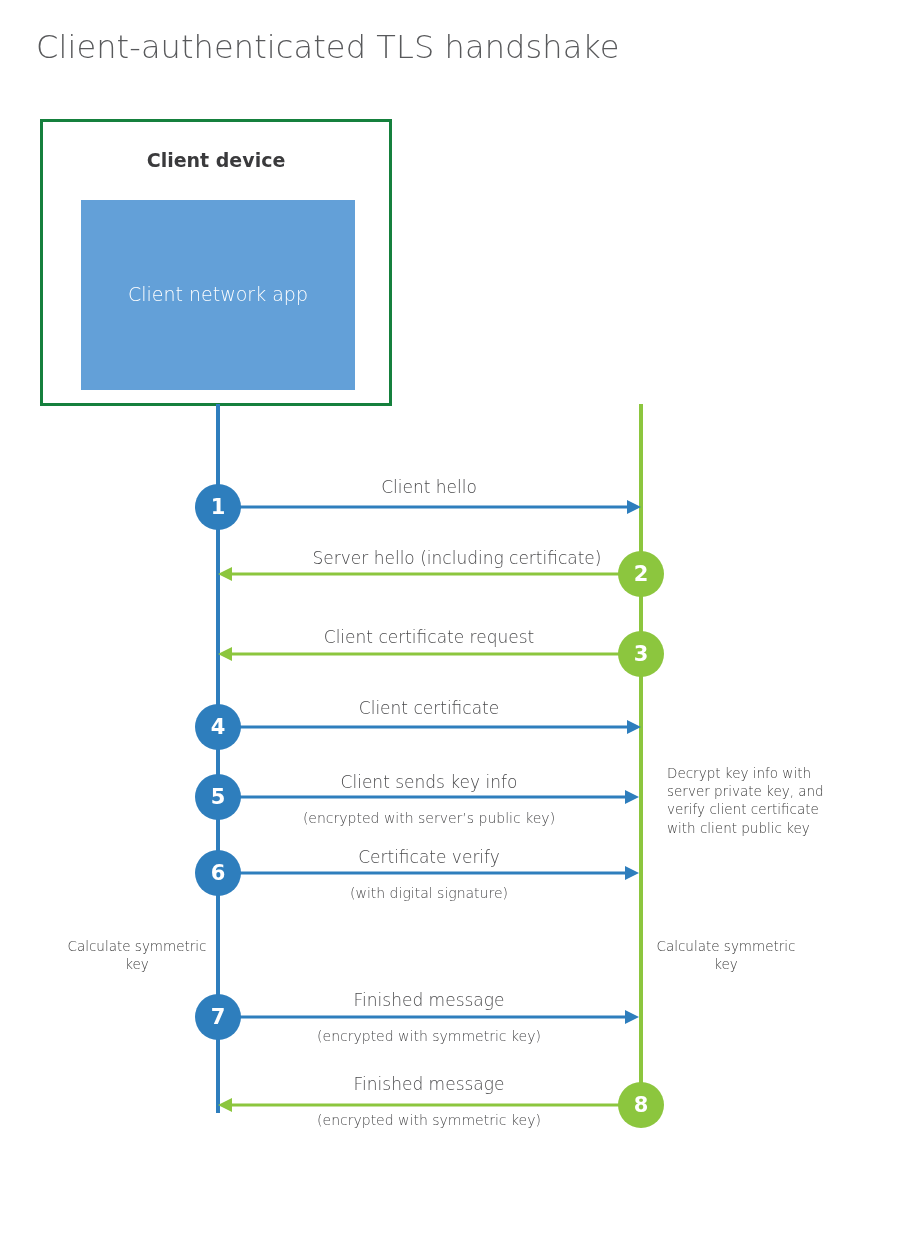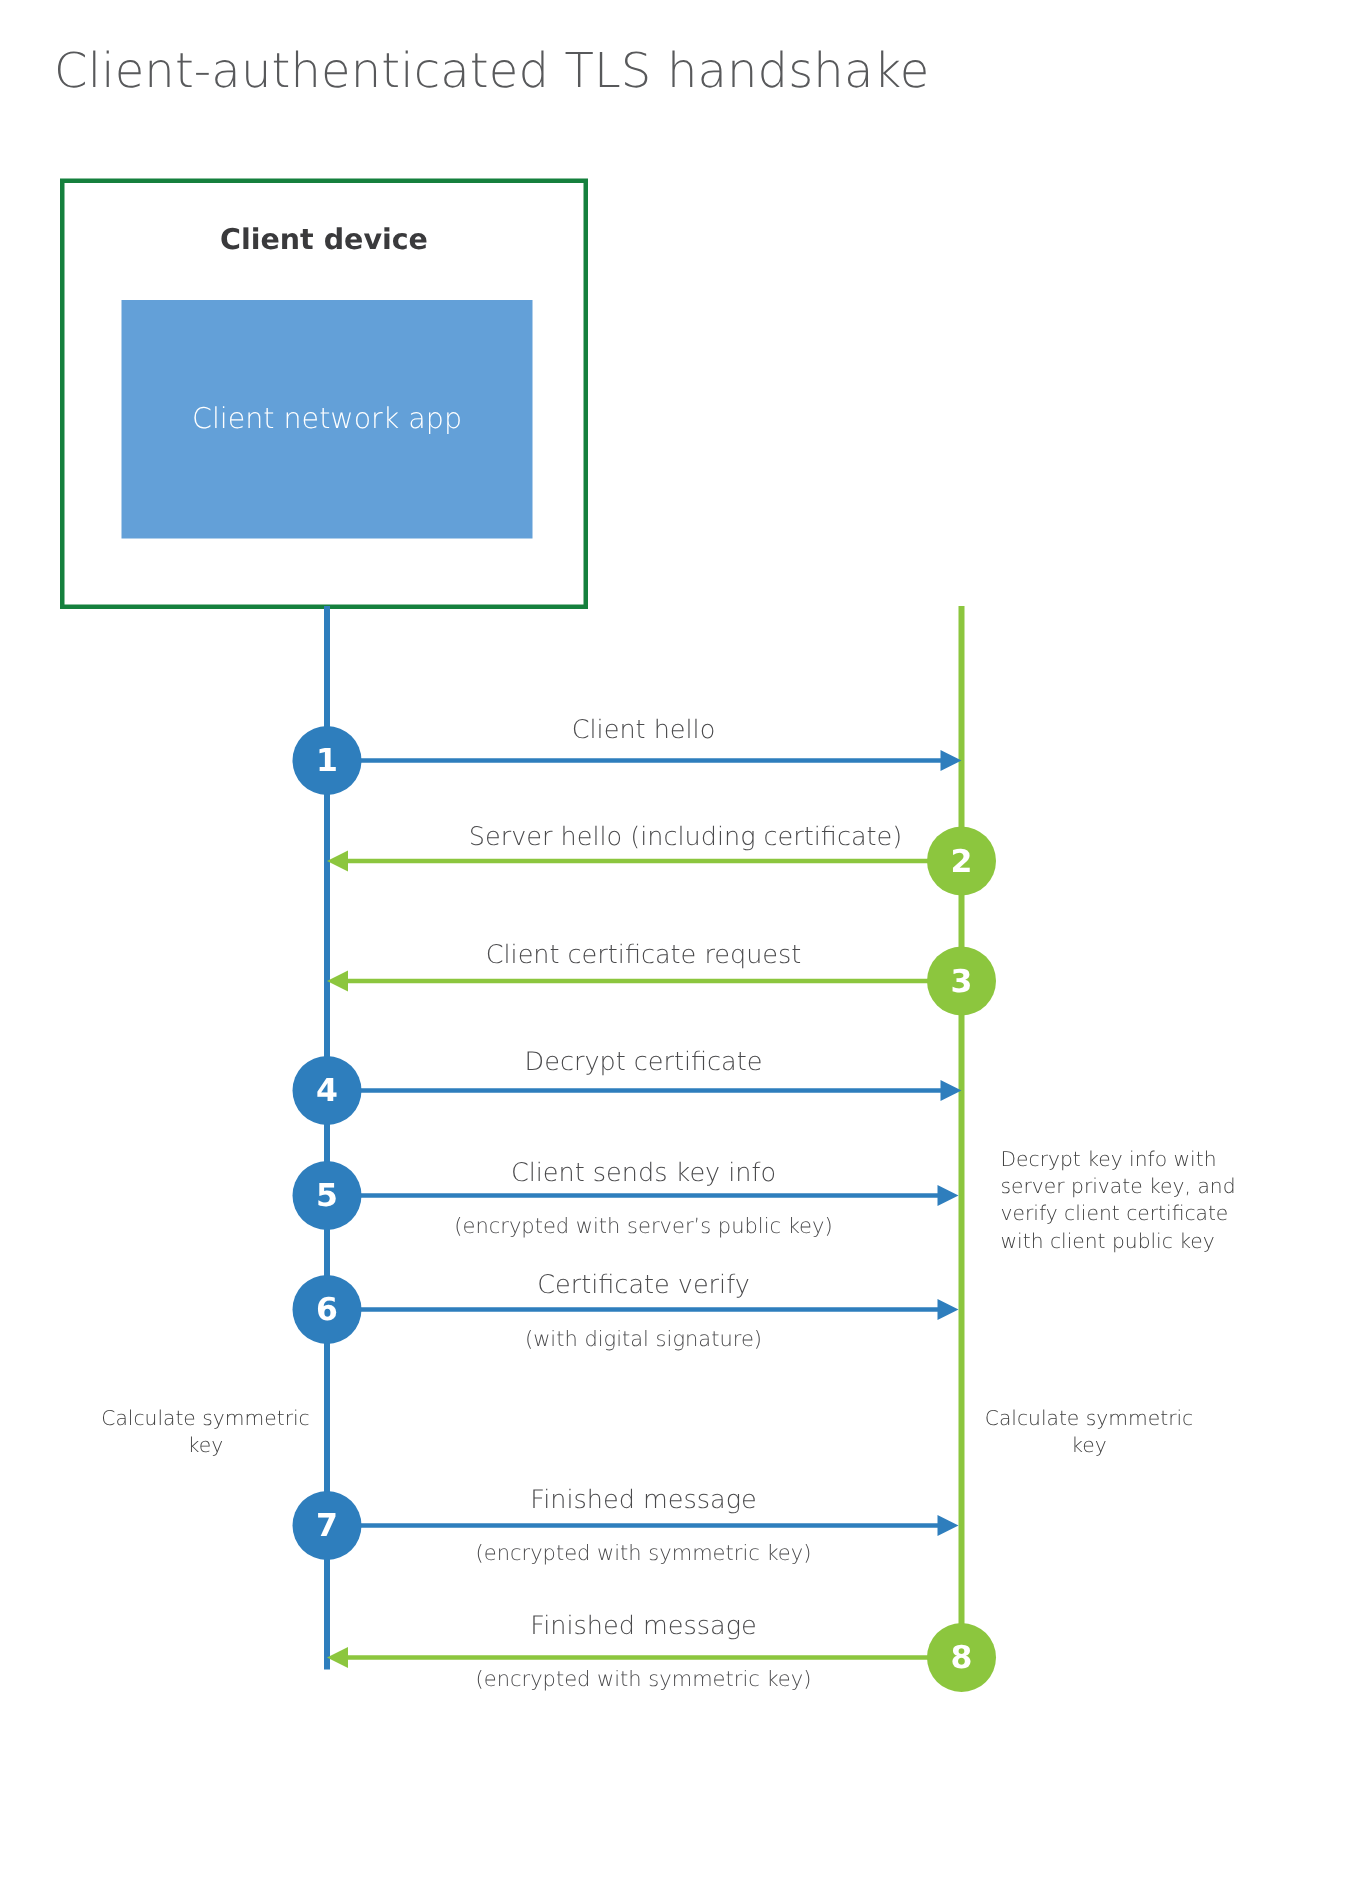--- a/index.html
+++ b/index.html
@@ -62,21 +62,21 @@
     font-weight: bold;
     color: #3a3a3c;
   }
 
   
   #client-app-block {
     position: absolute;
     left: 38px;
     top: 78px;
     width: 274px;
-    height: 159px;
+    height: 190px;
     background: #63a0d8;
     display: flex;
     align-items: center;
     justify-content: center;
     text-align: center;
     color: #ffffff;
     font-size: 19px;
     font-weight: 300;
     line-height: 1.35;
     padding: 0 10px;
@@ -237,21 +237,21 @@
   <div class="step-circle blue" style="left:195px; top:850px;">6</div>
   <div class="step-circle blue" style="left:195px; top:994px;">7</div>
   <div class="step-circle green" style="left:618px; top:1082px;">8</div>
 
   <div class="msg-label" style="left:429px; top:477px;">Client hello</div>
 
   <div class="msg-label" style="left:429px; top:548px;margin-left:28px;">Server hello (including certificate)</div>
 
   <div class="msg-label" style="left:429px; top:627px;">Client certificate request</div>
 
-  <div class="msg-label" style="left:429px; top:698px;">Decrypt certificate</div>
+  <div class="msg-label" style="left:429px; top:698px;">Client certificate</div>
 
   <div class="msg-label" style="left:429px; top:772px;">Client sends key info</div>
   <div class="msg-sublabel" style="left:429px; top:810px;">(encrypted with server’s public key)</div>
 
   <div class="msg-label" style="left:429px; top:847px;">Certificate verify</div>
   <div class="msg-sublabel" style="left:429px; top:885px;">(with digital signature)</div>
 
   <div class="msg-label" style="left:429px; top:990px;">Finished message</div>
   <div class="msg-sublabel" style="left:429px; top:1028px;">(encrypted with symmetric key)</div>
 

